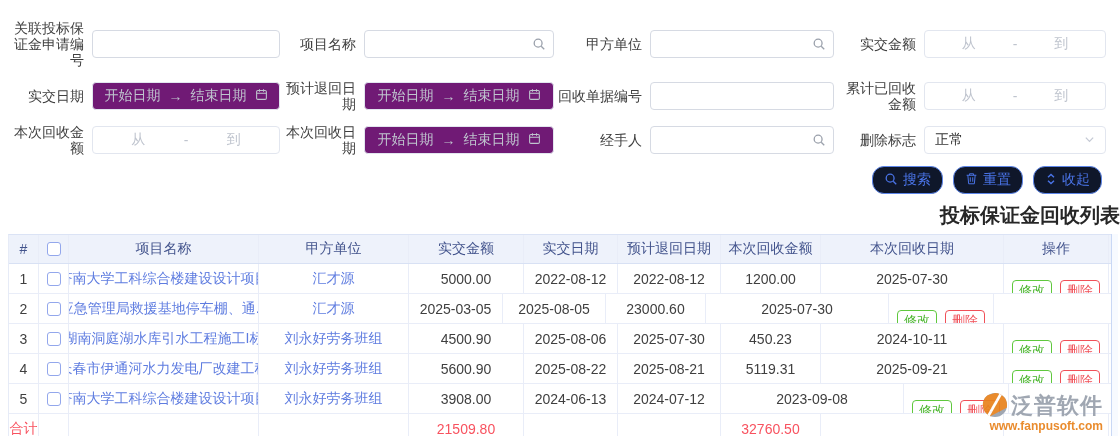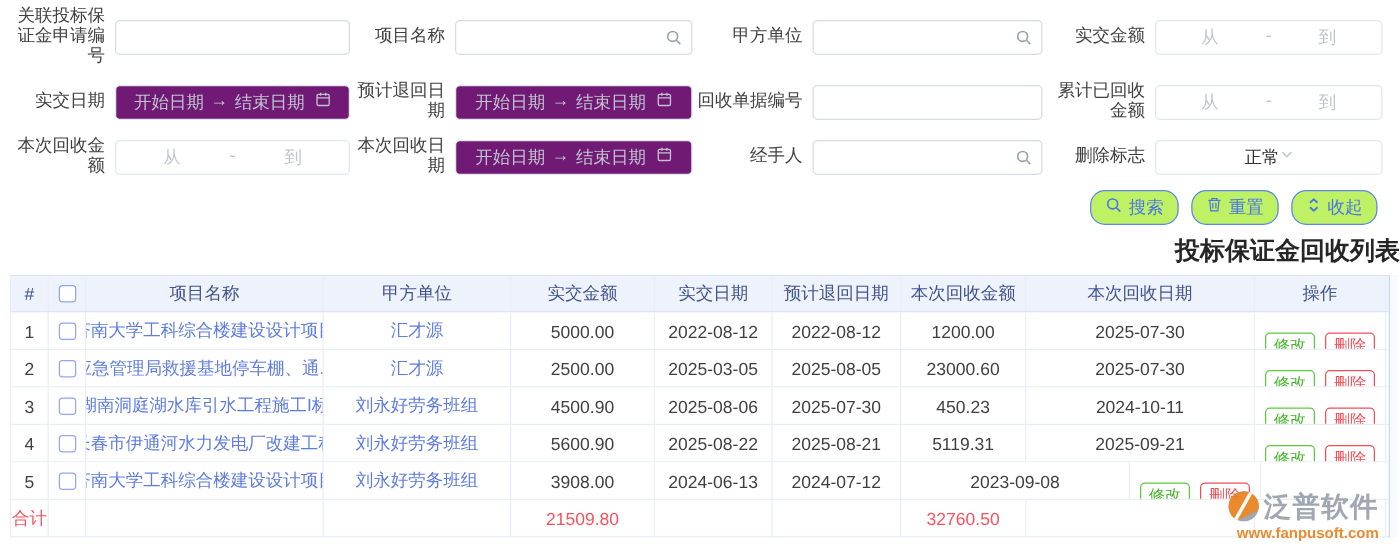--- a/index.html
+++ b/index.html
@@ -1,42 +1,42 @@
 <!DOCTYPE html>
 <html><head>
 <meta charset="utf-8">
 <style>
   * { box-sizing: border-box; margin: 0; padding: 0; }
   html,body { width:1120px; height:436px; background:#fff; overflow:hidden;
     font-family:"Liberation Sans","DejaVu Sans",sans-serif; font-size:14px; color:#3f3f3f; }
   body { position:relative; }
 
   
-  .filter-area { padding:6px 8px 0 8px;font-family:Liberation Mono, monospace; }
+  .filter-area { padding:20px 8px 0 8px; }
   .filter-grid { display:grid; grid-template-columns:84px 188px 84px 190px 96px 184px 90px 182px;
     row-gap:12px; align-items:center; }
   .f-label { text-align:right; padding-right:8px; color:#404040; line-height:16px; }
   .control { height:28px; width:100%; }
   .input { width:100%; height:28px; border:1px solid #d6dae3; border-radius:4px; background:#fff;
     padding:0 8px; font:inherit; color:#333; outline:none; }
   .search-wrap { position:relative; height:28px; }
   .search-wrap .input { padding-right:28px; }
   .icon-in-input { position:absolute; right:8px; top:7px; color:#9aa0ab; }
   .range-box { height:28px; border:1px solid #e2e6ef; border-radius:4px; display:flex; align-items:center;
     justify-content:space-evenly; color:#bfc4ce; background:#fff; }
   .date-box { height:28px; border:1px solid #e2e6ef; border-radius:4px; display:flex; align-items:center;
     justify-content:center; gap:8px; color:#bfc4ce; background:#701a75; padding:0 8px; }
   .select-box { height:28px; border:1px solid #e2e6ef; border-radius:4px; display:flex; align-items:center;
-    justify-content:center; color:#333; background:#fff; padding:0 10px; }
+    justify-content:space-between; color:#333; background:#fff; padding:0 10px; }
   .select-box .chev { color:#c4c9d4; }
 
   
   .btn-row { display:flex; justify-content:flex-end; gap:10px; padding:10px 10px 0 0; }
   .btn { display:inline-flex; align-items:center; gap:5px; height:28px; padding:0 11px;
-    border:1px solid #5d86ea; color:#4a74e8; background:#bef264; border-radius:12px; font:inherit; cursor:pointer; }
+    border:1px solid #5d86ea; color:#4a74e8; background:#0f172a; border-radius:12px; font:inherit; cursor:pointer; }
 
   
   .list-title { text-align:right; font-size:20px; font-weight:bold; color:#262626; margin:8px 0 6px; line-height:26px; }
   .table-wrap { display:flex; margin-left:8px; }
   .table { width:1103px; border-left:1px solid #e6ebf7; border-top:1px solid #dbe3f5; }
   .scroll-gutter { width:7px; background:#f7faff; border-left:1px solid #c9d8f5; }
   .tr { display:flex; height:30px; border-bottom:1px solid #e9edf8; background:#fff; }
   .tr.th-row { height:29px; background:#eef2fb; color:#42538c; border-bottom:1px solid #d8e1f4; }
   .td { display:flex; align-items:center; justify-content:center; border-right:1px solid #e9edf8;
     overflow:hidden; white-space:nowrap; padding:0 2px; }
@@ -239,21 +239,20 @@
       <button class="mini-btn mini-del">删除</button>
     </div>
   </div>
       <div class="tr">
     <div class="td c-num">2</div>
     <div class="td c-chk">
           <span class="cb"></span>
         </div>
     <div class="td c-proj link">应急管理局救援基地停车棚、通...</div>
     <div class="td c-party link">汇才源</div>
-    <div class="td c-paid">2500.00</div>
     <div class="td c-pdate">2025-03-05</div>
     <div class="td c-edate">2025-08-05</div>
     <div class="td c-ramt">23000.60</div>
     <div class="td c-rdate">2025-07-30</div>
     <div class="td c-act">
       <button class="mini-btn mini-edit">修改</button>
       <button class="mini-btn mini-del">删除</button>
     </div>
   </div>
       <div class="tr">

